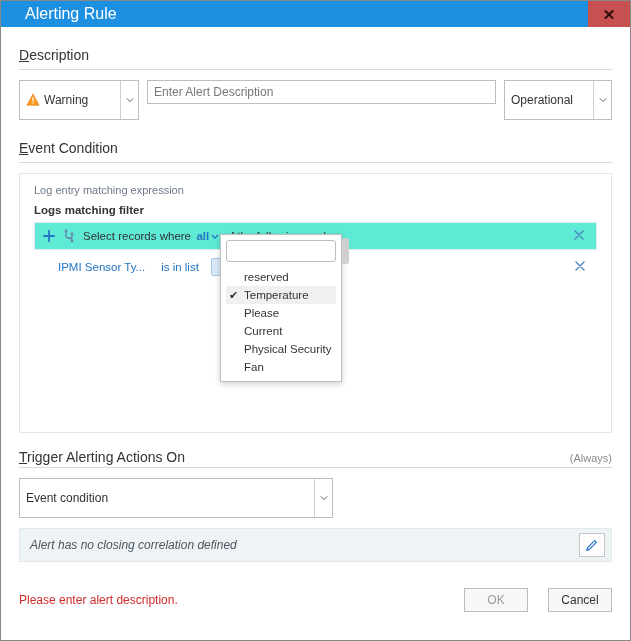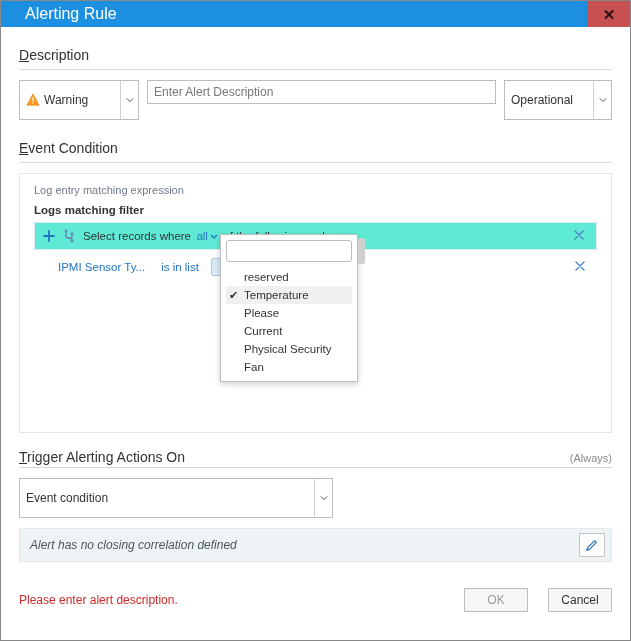--- a/index.html
+++ b/index.html
@@ -102,21 +102,21 @@
     display: flex; align-items: center; justify-content: center;
     margin-right: 6px;
   }
   .fork-ico {
     width: 14px; height: 14px;
     margin-right: 6px;
     color: #6a87b0;
   }
   .filter-text { color: #333; font-size: 11.5px; }
   .filter-all {
-    color: #2474c4; font-weight: 400; font-size: 11.5px;
+    color: #2474c4; font-weight: 700; font-size: 11.5px;
     display: inline-flex; align-items: center; gap: 2px;
     margin: 0 2px;
   }
   .row-close {
     position: absolute; right: 8px; top: 50%; transform: translateY(-50%);
     width: 14px; height: 14px;
     color: #4c84c4;
     cursor: pointer;
   }
 
@@ -138,21 +138,21 @@
     border-radius: 2px;
     padding: 2px 8px;
     color: #2a6cb4;
     font-size: 11.5px;
   }
 
   .popup {
     position: absolute;
     left: 200px;
     top: 60px;
-    width: 138px;
+    width: 122px;
     background: #fff;
     border: 1px solid #bfbfbf;
     box-shadow: 0 2px 6px rgba(0,0,0,0.2);
     padding: 5px 5px 5px 5px;
   }
   .popup-input {
     width: 100%;
     height: 22px;
     border: 1px solid #bdbdbd;
     border-radius: 3px;

